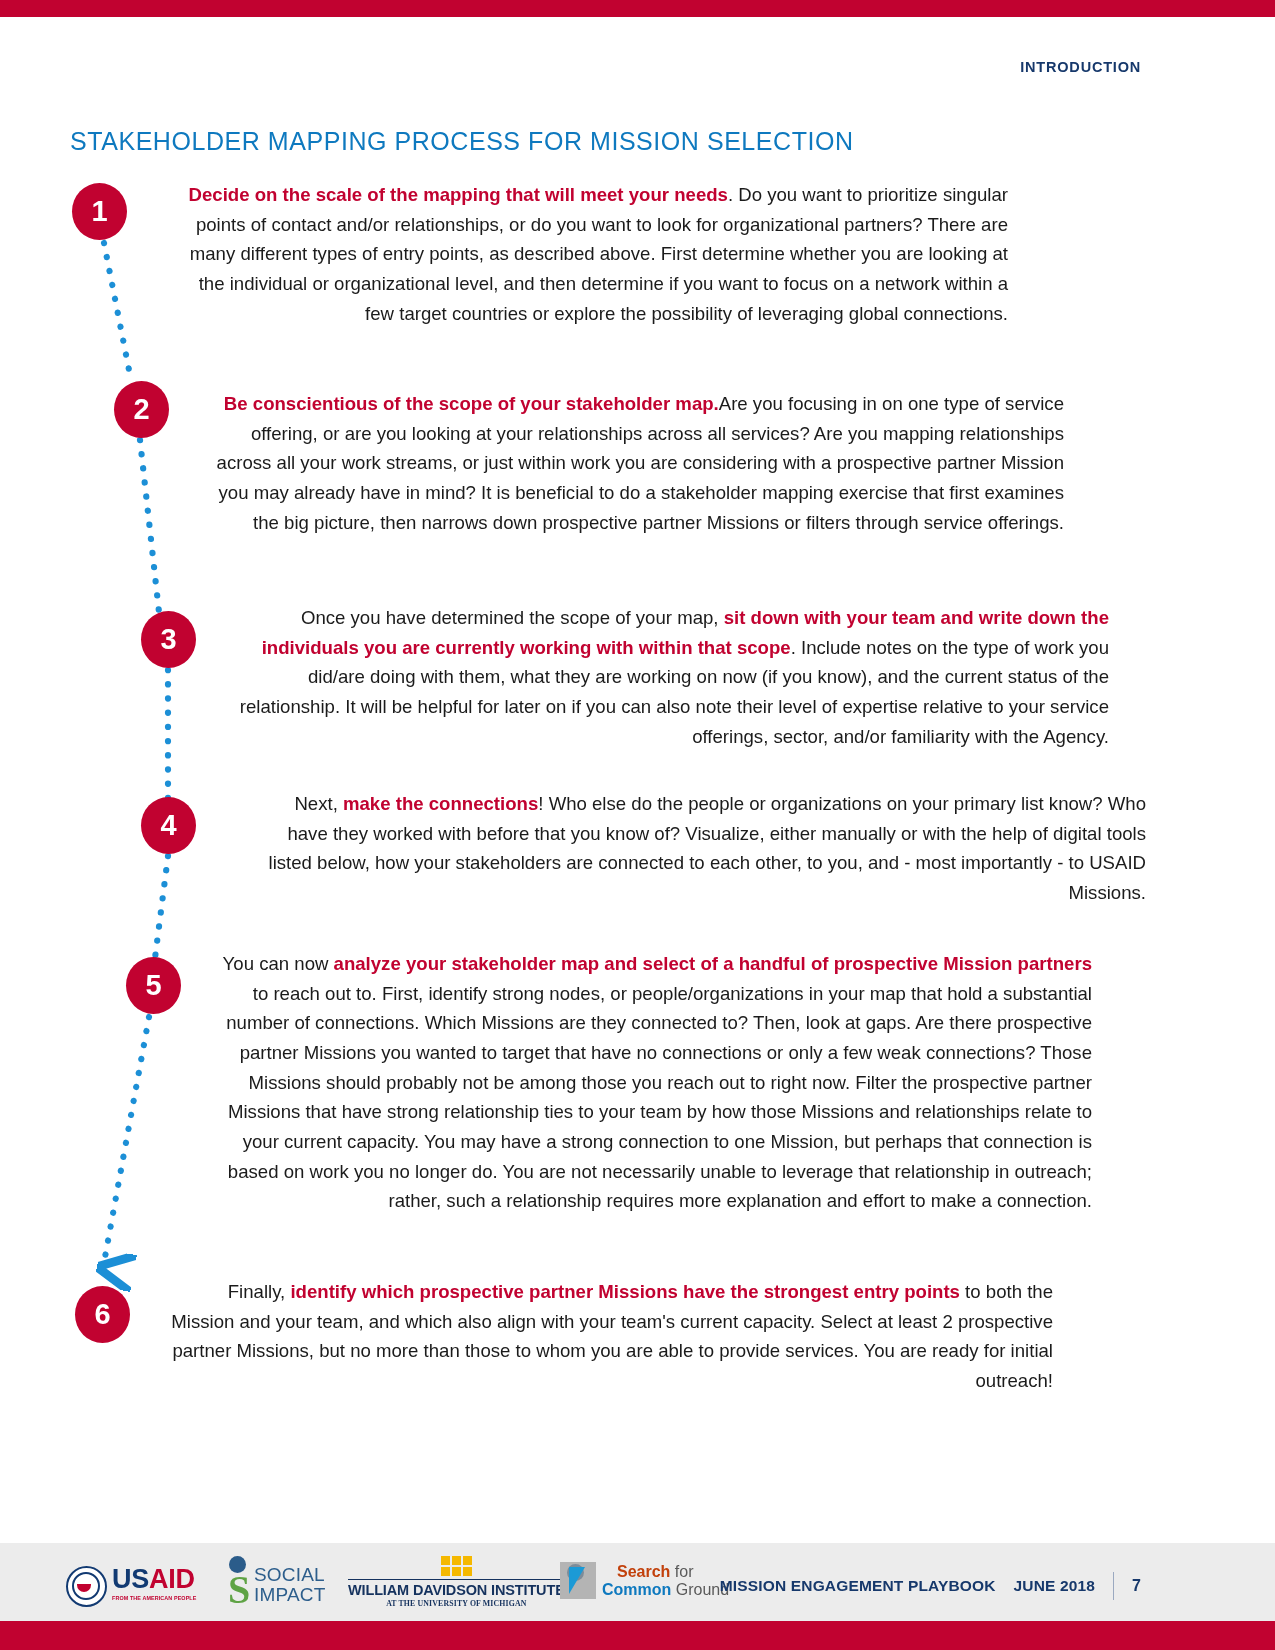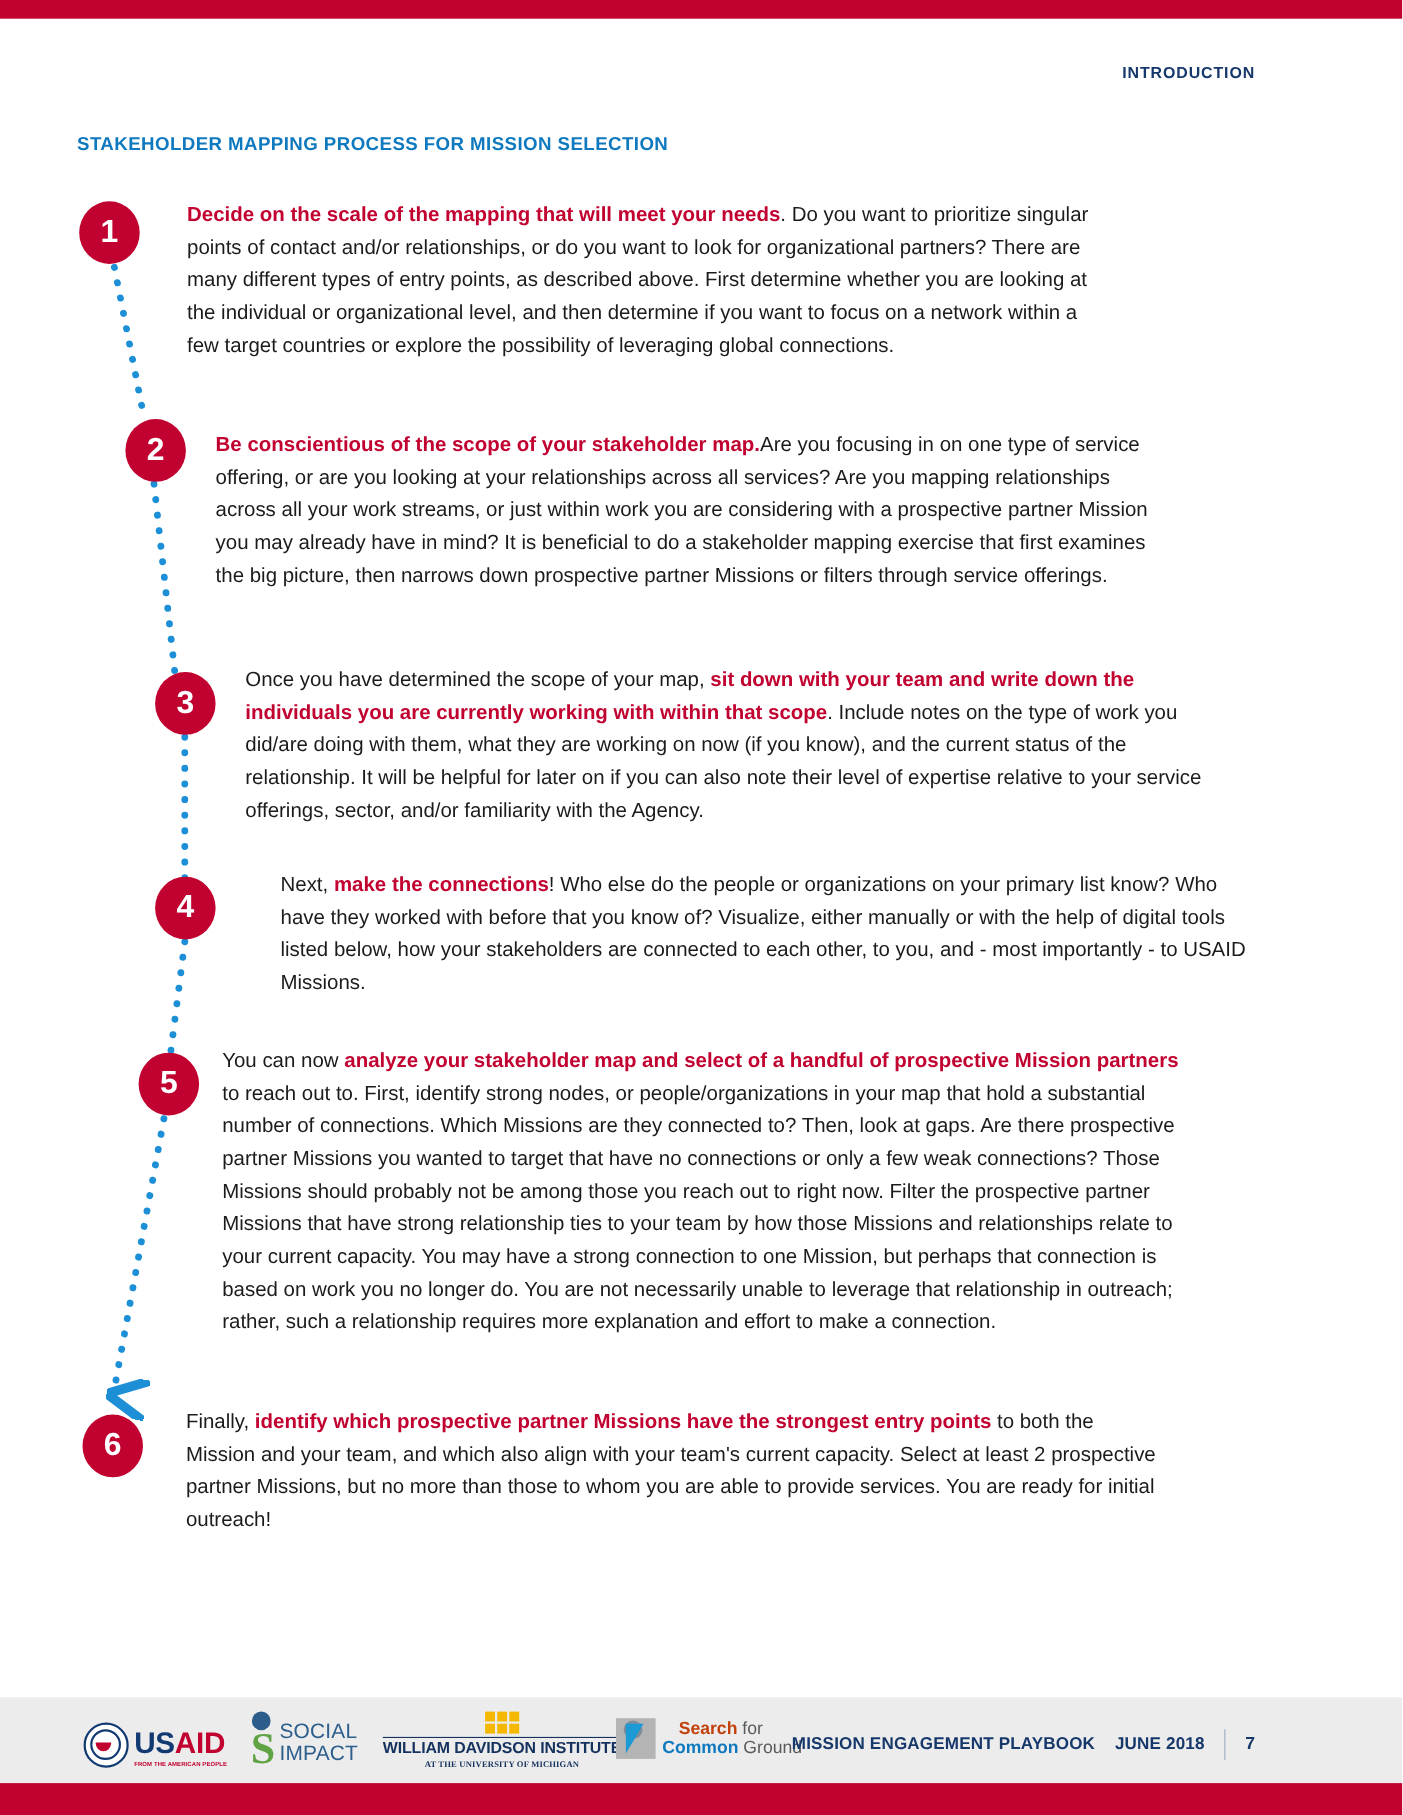--- a/index.html
+++ b/index.html
@@ -36,22 +36,22 @@
     font-weight: bold;
     letter-spacing: 0.055em;
     color: #16386B;
   }
 
   
   .section-title {
     position: absolute;
     top: 110px;
     left: 70px;
-    font-size: 17px;
-    font-weight: bold;
+    font-size: 25px;
+    font-weight: normal;
     letter-spacing: 0.022em;
     color: #0E79BF;
   }
 
   
   .path-layer {
     position: absolute;
     top: 0; left: 0;
     width: 1275px;
     height: 1650px;
@@ -75,21 +75,21 @@
     align-items: center;
     justify-content: center;
     line-height: 1;
     z-index: 3;
   }
   .step-body {
     position: absolute;
     font-size: 18.6px;
     line-height: 1.595;
     color: #1b1b1b;
-    text-align: left;
+    text-align: right;
   }
   .hl {
     color: #C10230;
     font-weight: bold;
   }
 
   
   #step-1 .step-bullet { left: 72px;  top: 183px; }
   #step-1 .step-body   { left: 170px; top: 180px; width: 838px; }
 
@@ -122,24 +122,24 @@
     left: 0;
     top: 1621px;
     width: 1275px;
     height: 29px;
     background: #C10230;
   }
 
   
   .logo-usaid {
     position: absolute;
-    left: 76px;
+    left: 66px;
     top: 1566px;
     display: flex;
-    align-items: flex-end;
+    align-items: flex-start;
     gap: 5px;
   }
   .usaid-seal {
     width: 37px; height: 37px;
     border-radius: 50%;
     border: 2.5px solid #123A72;
     background: #ffffff;
     position: relative;
     flex: none;
   }

